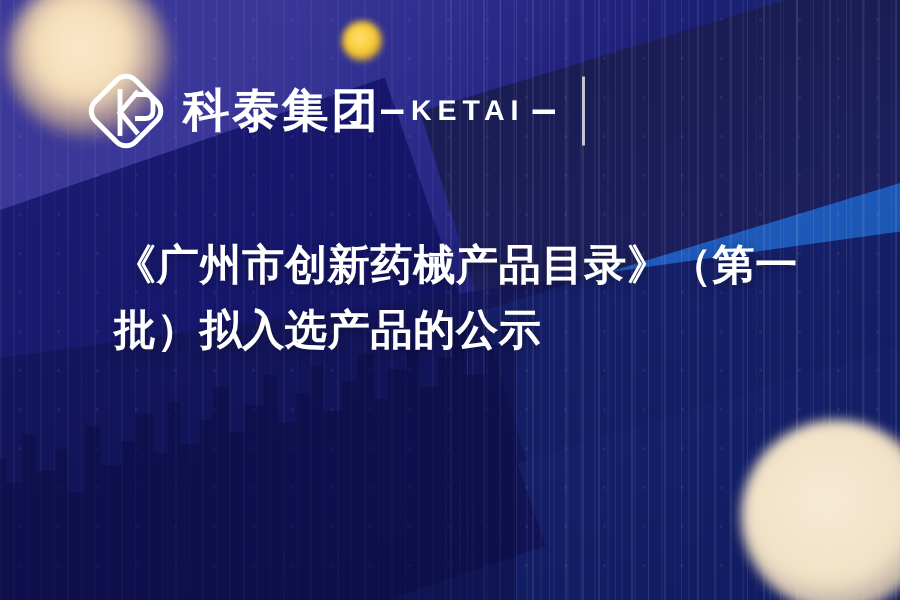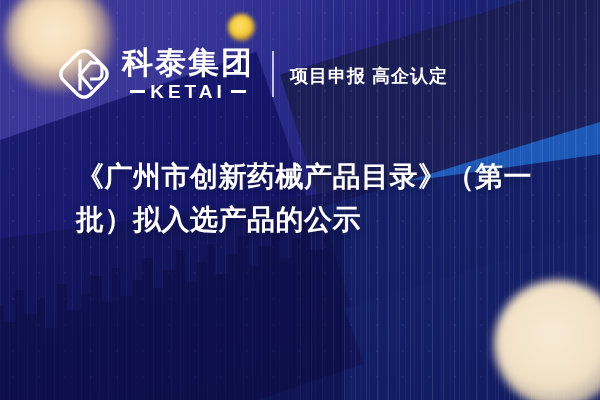--- a/index.html
+++ b/index.html
@@ -153,21 +153,21 @@
     padding-left: 56px;
     box-sizing: border-box;
   }
   .logo-mark {
     width: 56px; height: 56px;
     flex: 0 0 56px;
     margin-right: 10px;
   }
   .logo-text {
     display: flex;
-    flex-direction: column;
+    flex-direction: row;
     align-items: center;
     justify-content: center;
   }
   .brand-cn {
     color: #ffffff;
     font-size: 31px;
     font-weight: bold;
     letter-spacing: 2px;
     line-height: 1.05;
     white-space: nowrap;
@@ -310,19 +310,18 @@
       <div class="brand-en-row">
         <span class="brand-dash"></span>
         <span class="brand-en">KETAI</span>
         <span class="brand-dash"></span>
       </div>
     </div>
 
     <div class="divider"></div>
 
     <div class="slogan">
-      <div class="slogan-sub">项目申报 高企认定</div>
     </div>
   </div>
 
   <div class="title">《广州市创新药械产品目录》（第一批）拟入选产品的公示</div>
 
 </div>
 
 </body></html>

